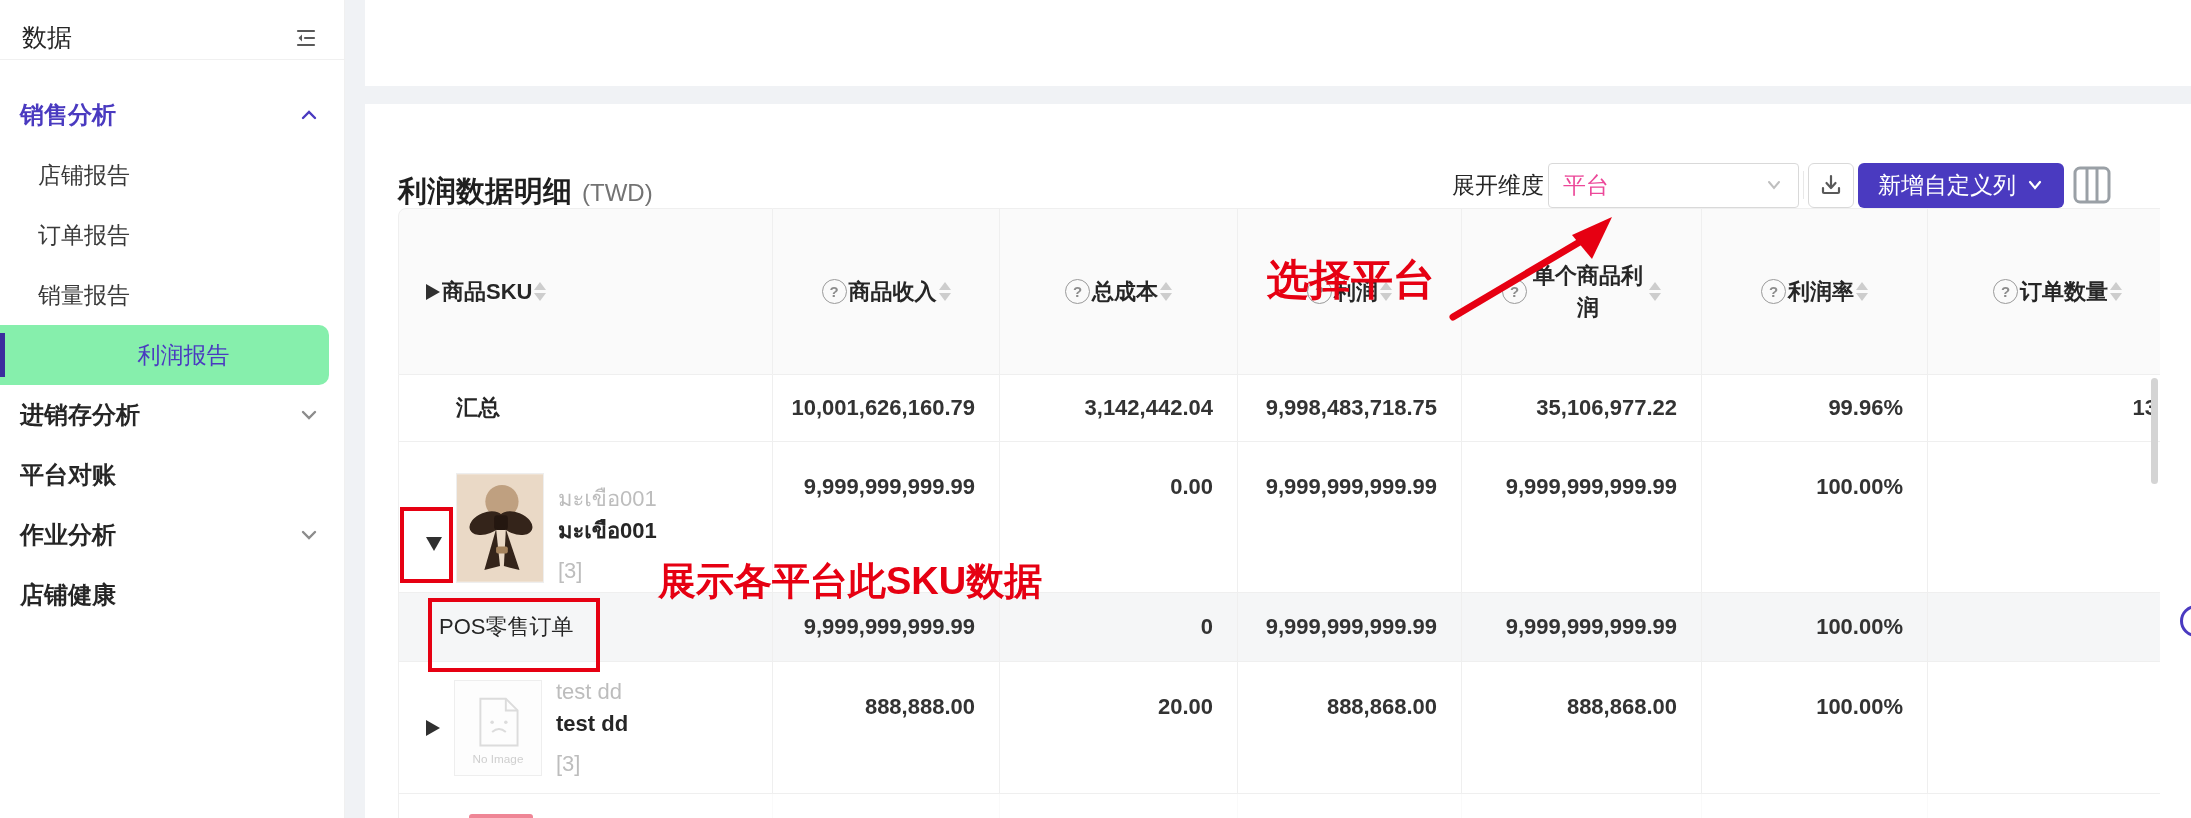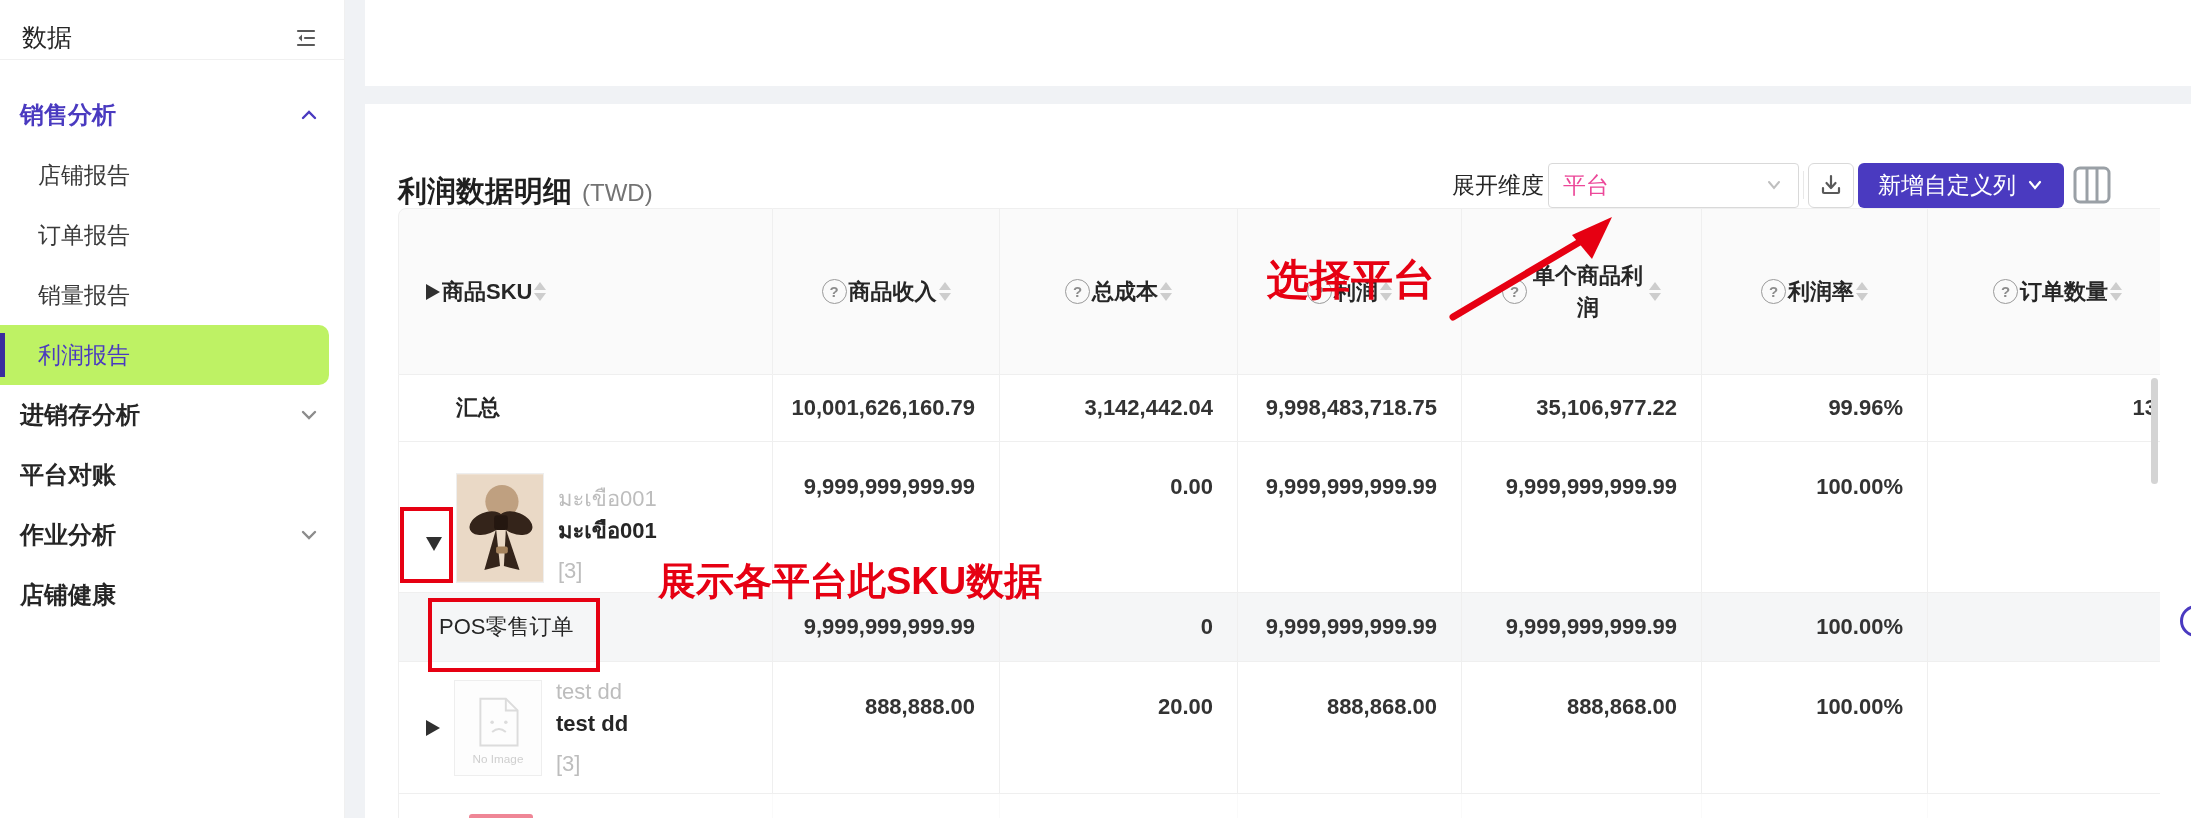--- a/index.html
+++ b/index.html
@@ -9,21 +9,21 @@
 
   
   #sidebar { position:absolute; left:0; top:0; width:345px; height:818px; background:#fff; border-right:1px solid #f0f0f0; }
   .sb-head { height:60px; display:flex; align-items:center; justify-content:space-between; padding:16px 26px 0 22px; border-bottom:1px solid #f0f0f0; }
   .sb-title { font-size:25px; font-weight:500; color:#262626; }
   .sb-fold { display:inline-flex; cursor:pointer; color:#595959; }
   .sb-menu { padding-top:25px; }
   .sb-parent { height:60px; display:flex; align-items:center; justify-content:space-between; padding:0 24px 0 20px; font-size:24px; font-weight:700; color:#262626; cursor:pointer; }
   .sb-parent.accent { color:#4a3ac0; }
   .sb-child { position:relative; height:60px; display:flex; align-items:center; padding-left:38px; font-size:23px; color:#3a3a3a; cursor:pointer; }
-  .sb-child.active { background:#bef264; color:#4a3ac0; border-radius:0 10px 10px 0; margin-right:15px; }
+  .sb-child.active { background:#86efac; color:#4a3ac0; border-radius:0 10px 10px 0; margin-right:15px;justify-content:center; }
   .sb-child.active::before { content:""; position:absolute; left:0; top:8px; bottom:8px; width:5px; background:#3b2d9e; }
   .chev { flex:none; }
 
   
   #main { position:absolute; left:365px; top:0; width:1826px; height:818px; }
   .top-strip { position:absolute; left:0; top:0; width:1826px; height:86px; background:#fff; }
   #card { position:absolute; left:0; top:104px; width:1826px; height:714px; background:#fff; }
 
   .card-title { position:absolute; left:33px; top:68px; display:flex; align-items:baseline; gap:10px; }
   .card-title .t1 { font-size:29px; font-weight:700; color:#1f1f1f; }

